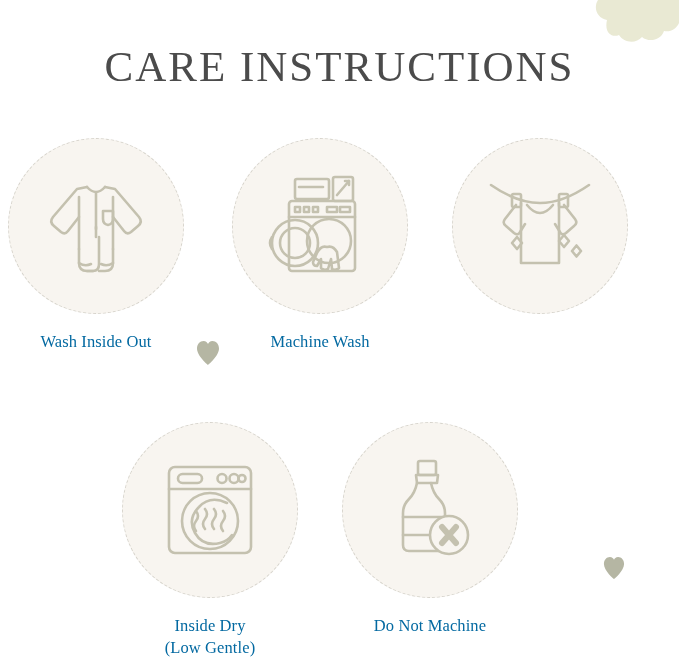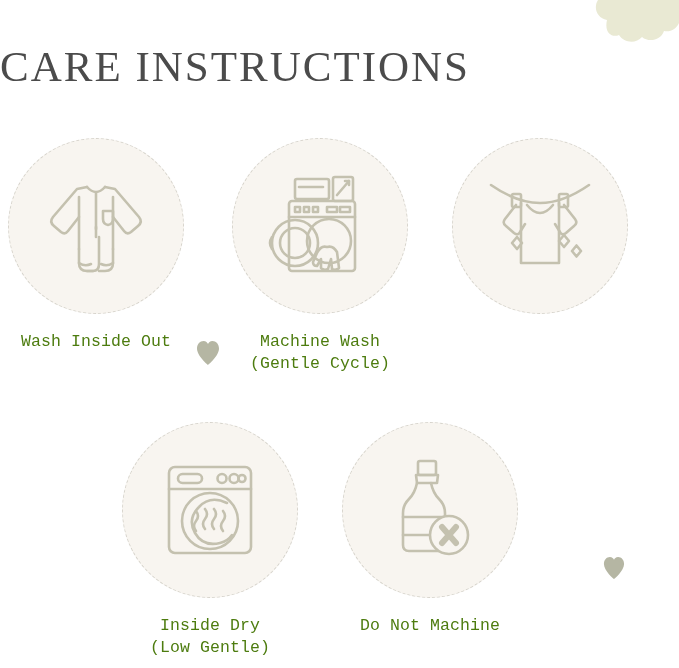--- a/index.html
+++ b/index.html
@@ -34,20 +34,21 @@
     height: 92px;
     pointer-events: none;
   }
 
   
   .title {
     position: absolute;
     top: 45px;
     left: 0;
     width: 679px;
+    text-align: center;
     font-family: "Liberation Serif", serif;
     font-size: 43px;
     font-weight: 400;
     letter-spacing: 2.0px;
     color: #4b4b4b;
     white-space: nowrap;
     line-height: 1;
   }
 
   
@@ -67,23 +68,23 @@
     align-items: center;
     justify-content: center;
   }
 
   .bubble svg {
     display: block;
   }
 
   .caption {
     margin-top: 17px;
-    font-family: Liberation Mono, monospace;
+    font-family: Liberation Serif, serif;
     font-size: 16.5px;
-    color: #4d7c0f;
+    color: #0369a1;
     line-height: 1.33;
     letter-spacing: 0.1px;
     white-space: nowrap;
   }
 
   .caption .line2 { display: block; }
 
   
   #item-wash-inside-out { left: 8px;   top: 138px; width: 176px; }
   #item-machine-wash    { left: 232px; top: 138px; width: 176px; }
@@ -175,21 +176,20 @@
 
           <circle cx="68" cy="74" r="22"></circle>
 
           <path d="M56 86 q4 -8 10 -6 q6 -2 10 5 l2 16 q-3 3 -7 1 l-1 -10 l-3 10
                    q-4 2 -7 -1 l0 -9 l-4 7 q-4 0 -4 -4 z"></path>
         </g>
       </svg>
     </div>
     <div class="caption">
       <span>Machine Wash</span>
-      <span class="line2">(Gentle Cycle)</span>
     </div>
   </div>
 
   <div class="item" id="item-air-dry">
     <div class="bubble">
       <svg width="118" height="118" viewBox="0 0 118 118" aria-hidden="true">
         <g fill="none" stroke="#c4c1af" stroke-width="2.6" stroke-linecap="round" stroke-linejoin="round">
 
           <path d="M10 18 q26 18 49 18 q23 0 49 -18"></path>
 

